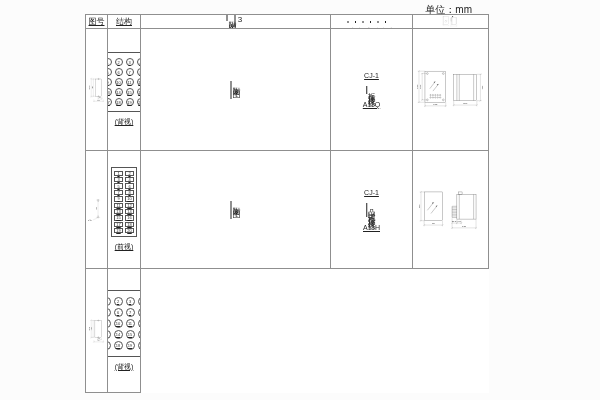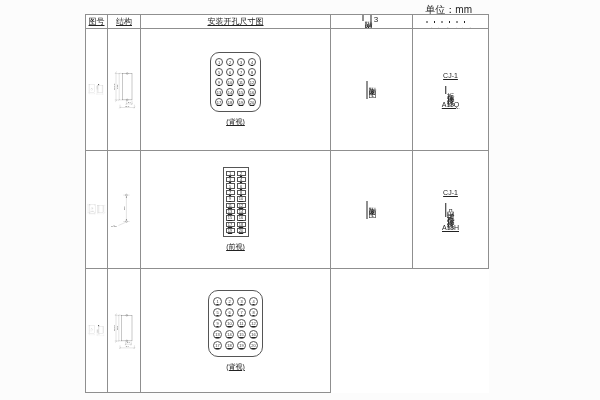--- a/index.html
+++ b/index.html
@@ -67,21 +67,20 @@
 </style>
 </head>
 <body>
 
 <div class="unit-label">单位：mm</div>
 
 <div class="spec-table">
 
   <div class="cell hdr">图号</div>
   <div class="cell hdr">结构</div>
-  <div class="cell hdr">安装开孔尺寸图</div>
 
   <div class="cell">
     <div class="vtext">附图3</div>
   </div>
   <div class="cell struct-cell">
     <div>CJ-1</div>
     <div class="vtext">嵌入式后接线</div>
     <div>A11K</div>
   </div>
 

